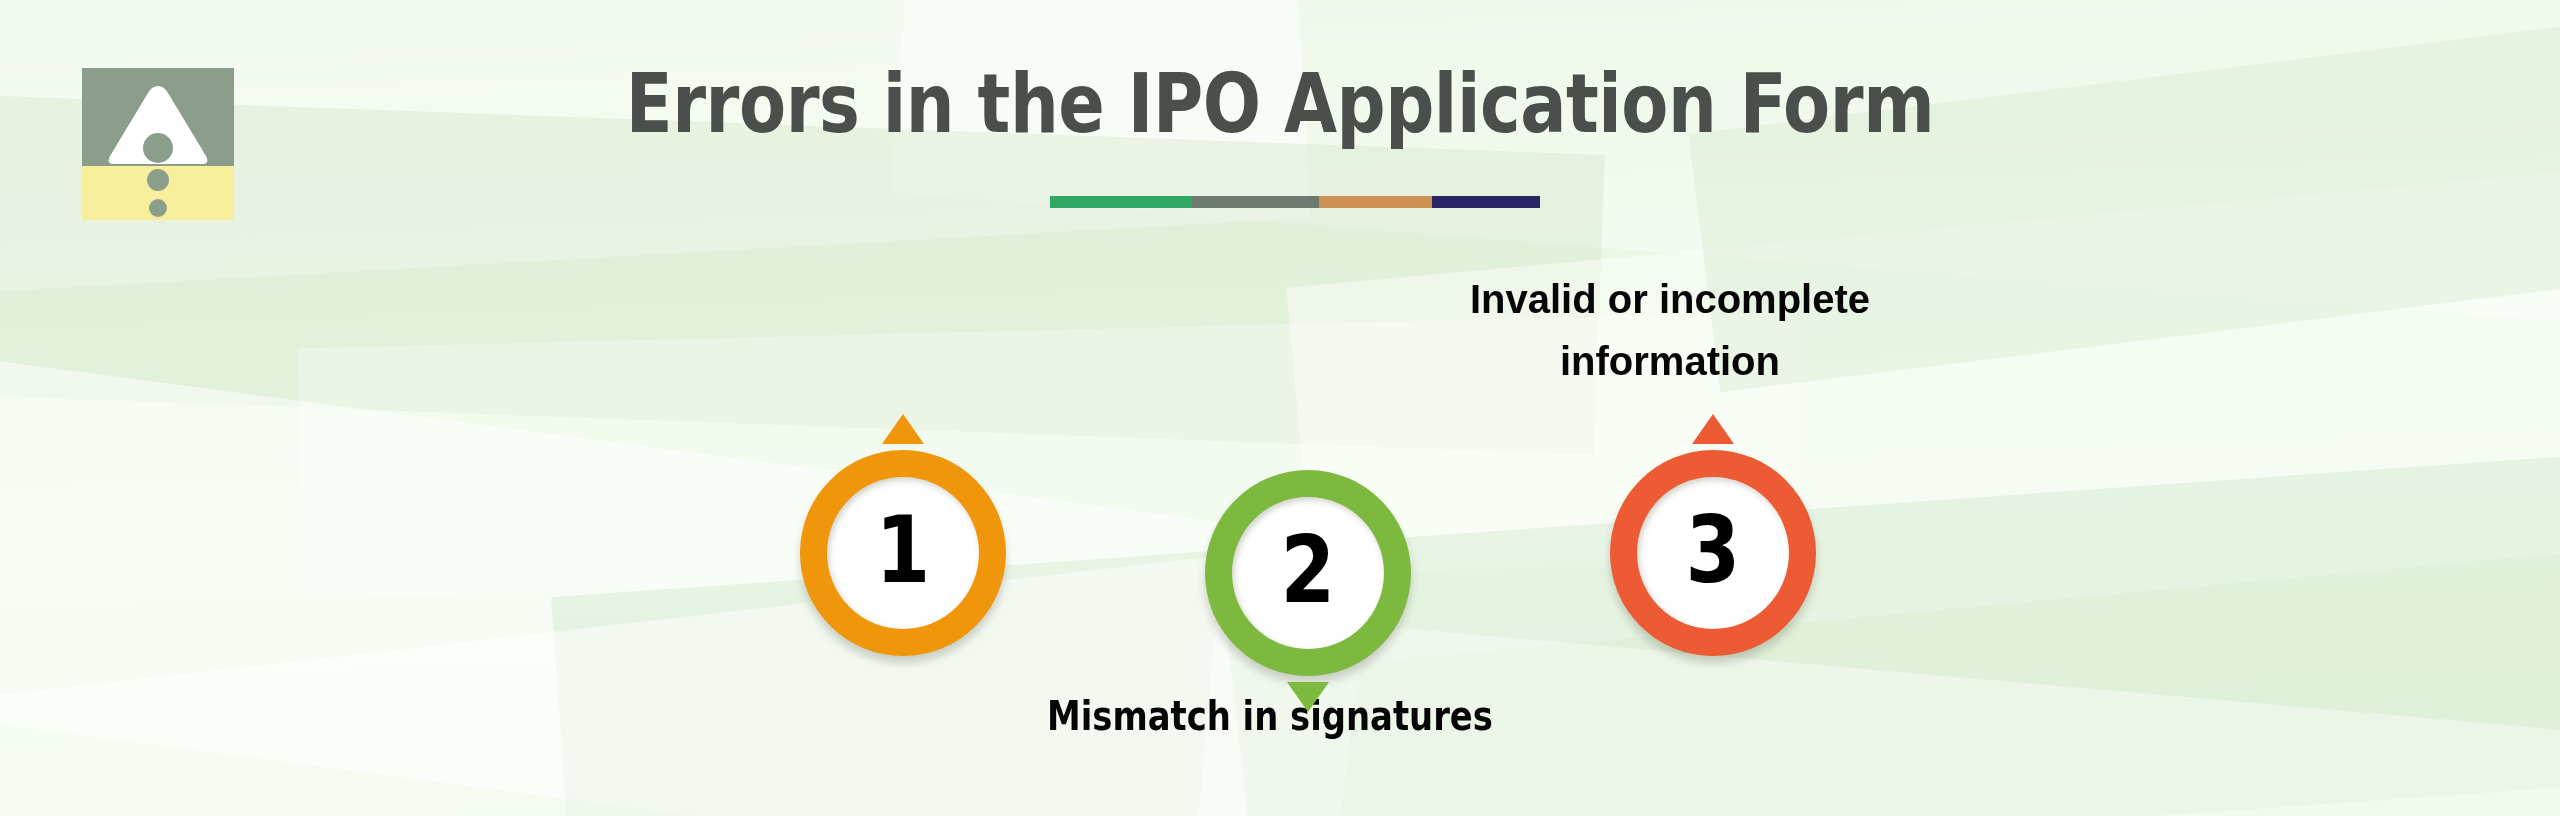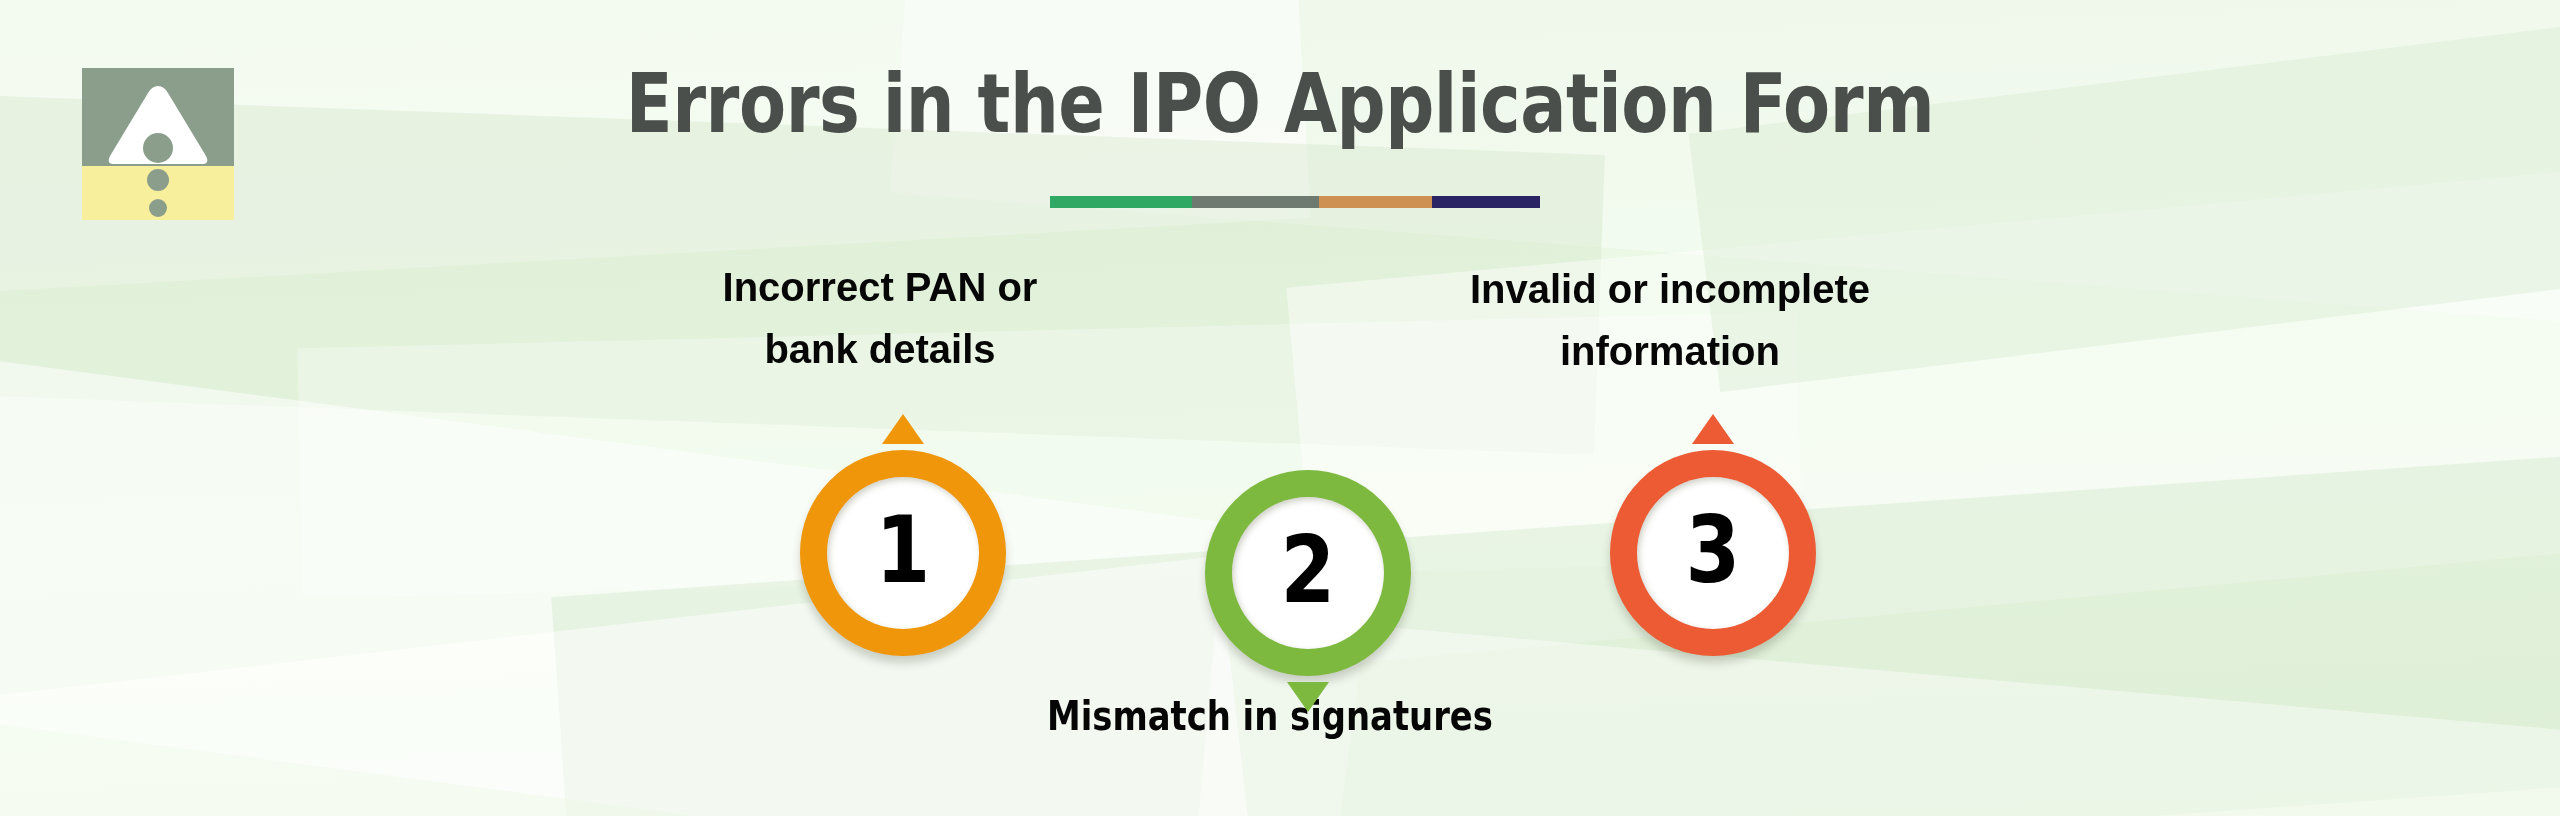--- a/index.html
+++ b/index.html
@@ -143,21 +143,21 @@
   }
   #label-1 {
     left: 600px;
     top: 256px;
     width: 560px;
     font-size: 40px;
     line-height: 62px;
   }
   #label-3 {
     left: 1380px;
-    top: 258px;
+    top: 268px;
     width: 580px;
     font-size: 40px;
     line-height: 62px;
   }
   #label-2 {
     left: 960px;
     top: 688px;
     width: 620px;
     font-size: 40px;
     line-height: 56px;
@@ -254,22 +254,20 @@
 
   <div id="title" style="color: rgb(75, 79, 75);">Errors in the IPO Application Form</div>
 
   <div id="accent-bar">
     <div class="seg" style="background: rgb(47, 168, 100); width: 29%;"></div>
     <div class="seg" style="background: rgb(110, 122, 112); width: 26%;"></div>
     <div class="seg" style="background: rgb(207, 145, 82); width: 23%;"></div>
     <div class="seg" style="background: rgb(43, 36, 100); width: 22%;"></div>
   </div>
 
-  <div class="step-label" id="label-1">Incorrect PAN or
-bank details</div>
   <div class="step-label" id="label-3">Invalid or incomplete
 information</div>
   <div class="step-label" id="label-2">Mismatch in signatures</div>
 
   <div class="node" id="node-1">
     <div class="pointer up" style="color: rgb(240, 150, 10);"></div>
     <div class="ring" style="background: rgb(240, 150, 10);">
       <div class="inner">
         <span class="num">1</span>
       </div>

